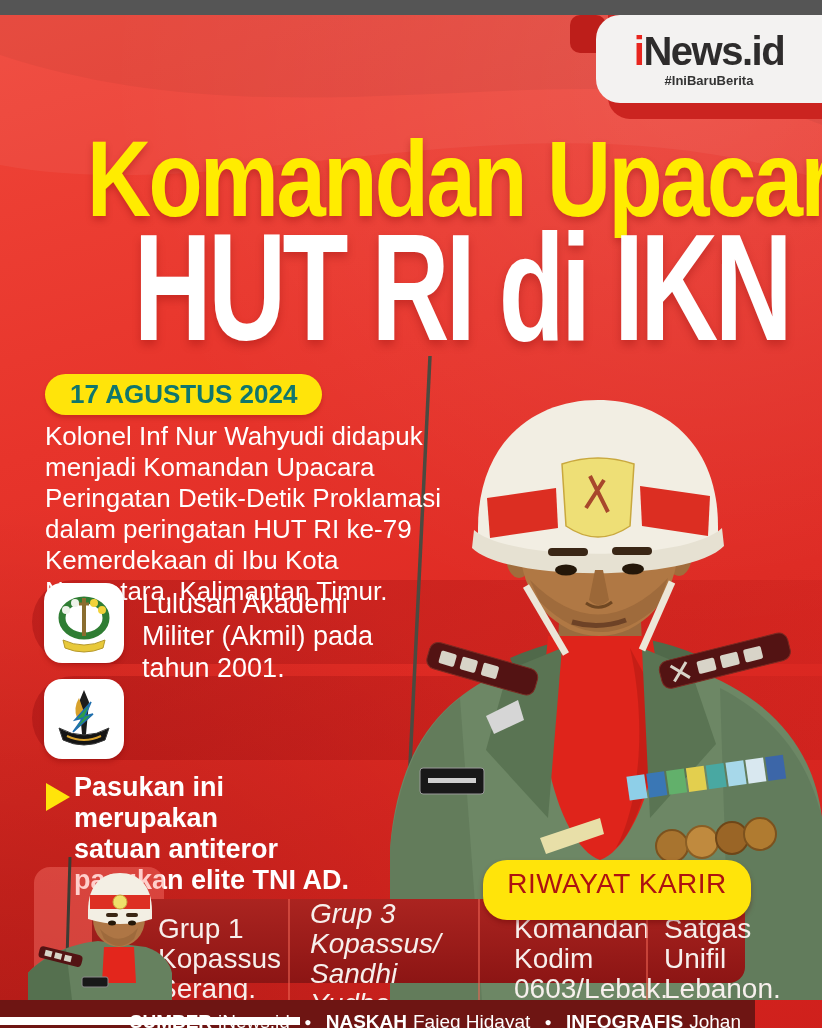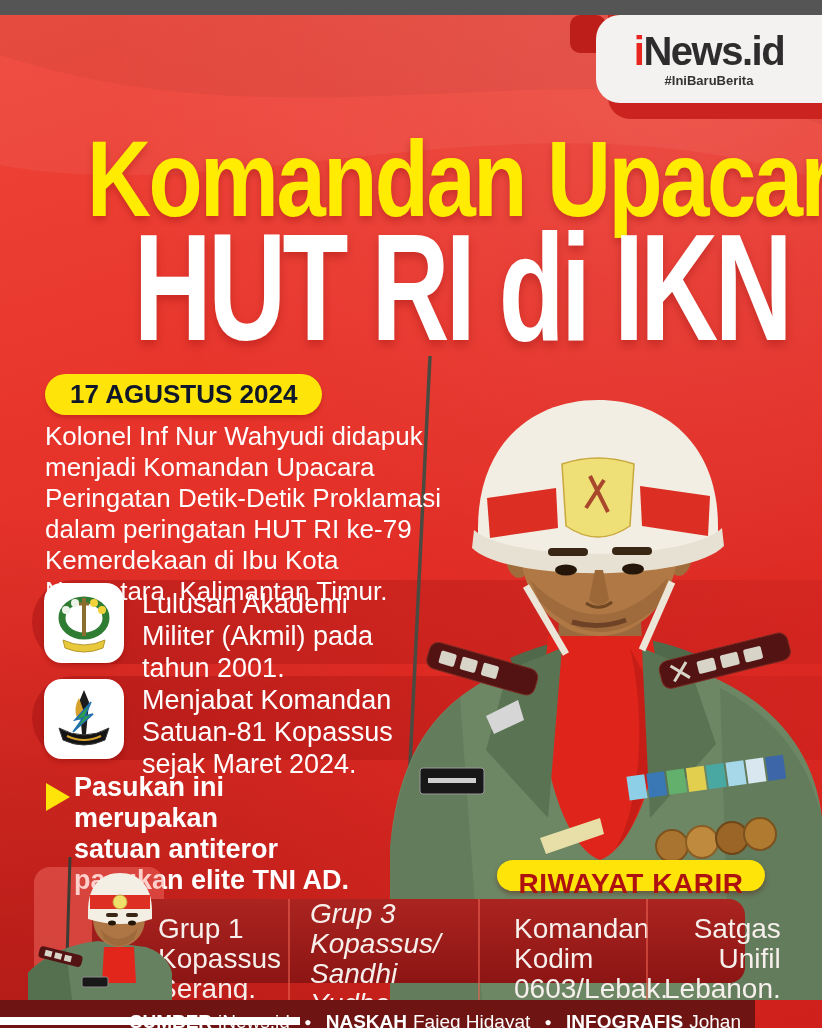--- a/index.html
+++ b/index.html
@@ -23,21 +23,21 @@
   .logo-tagline{font-weight:bold;font-size:13px;color:#333;margin-top:2px;letter-spacing:0;}
   
   .title1{position:absolute;top:110px;left:0;width:822px;text-align:center;color:#ffec00;font-weight:bold;line-height:1;z-index:3;
           text-shadow:0 4px 8px rgba(120,0,0,.30);}
   .title2{position:absolute;top:196px;left:0;width:822px;text-align:left;color:#ffffff;font-weight:bold;line-height:1;z-index:3;
           text-shadow:0 5px 10px rgba(120,0,0,.28);}
   .condense{display:inline-block;transform-origin:center;white-space:nowrap;}
   .c1{font-size:108px;letter-spacing:-3px;transform:scaleX(.82);}
   .c2{font-size:152px;letter-spacing:-5px;transform:scaleX(.71);}
   
-  .date-badge{position:absolute;left:45px;top:359px;background:#ffe40a;color:#0f172a;font-weight:bold;font-size:26px;
+  .date-badge{position:absolute;left:45px;top:359px;background:#ffe40a;color:#0f766e;font-weight:bold;font-size:26px;
               padding:5px 25px;border-radius:24px;z-index:3;box-shadow:0 3px 4px rgba(120,0,0,.25);}
   .intro{position:absolute;left:45px;top:406px;width:400px;color:#fff;font-size:26px;line-height:31px;white-space:pre-line;z-index:3;}
   
   .fact-band{position:absolute;left:32px;right:0;height:84px;z-index:1;border-radius:44px 0 0 44px;
              background:linear-gradient(90deg,rgba(150,13,15,.40),rgba(150,13,15,.12));}
   .band1{top:565px;} .band2{top:661px;}
   .fact-icon{position:absolute;left:44px;width:80px;height:80px;background:#ffffff;border-radius:18px;z-index:3;
              display:flex;align-items:center;justify-content:center;box-shadow:0 3px 5px rgba(120,0,0,.3);}
   .icon1{top:568px;} .icon2{top:664px;}
   .fact-text{position:absolute;left:142px;width:300px;color:#fff;font-size:27px;line-height:32px;white-space:pre-line;z-index:3;}
@@ -50,23 +50,23 @@
   .photo-main{position:absolute;left:390px;top:333px;width:432px;height:652px;z-index:2;}
   .thumb-back{position:absolute;left:34px;top:852px;width:130px;height:124px;background:rgba(255,130,118,.38);border-radius:16px;z-index:3;}
   .photo-thumb{position:absolute;left:22px;top:836px;width:150px;height:149px;z-index:5;}
   
   .career-panel{position:absolute;left:92px;top:884px;width:653px;height:84px;z-index:4;border-radius:16px;
                 background:linear-gradient(180deg,#ab2420,#8c1514);
                 display:grid;grid-template-columns:196px 190px 168px 1fr;}
   .career-col{display:flex;align-items:center;height:100%;color:#f7efec;font-size:28px;line-height:30px;white-space:pre-line;}
   .col1{padding-left:66px;}
   .col2,.col3,.col4{border-left:2px solid rgba(238,100,84,.55);}
-  .col2{padding-left:20px;font-style:italic;} .col3{padding-left:34px;} .col4{padding-left:16px;text-align:right;}
-  .career-badge{position:absolute;left:497px;top:845px;width:268px;height:31px;background:#ffe40a;border-radius:24px;z-index:5;
-                color:#ad1211;font-weight:bold;font-size:28px;text-align:center;line-height:47px;letter-spacing:.5px;
+  .col2{padding-left:20px;font-style:italic;} .col3{padding-left:34px;} .col4{padding-left:16px;}
+  .career-badge{position:absolute;left:483px;top:845px;width:268px;height:60px;background:#ffe40a;border-radius:24px;z-index:5;
+                color:#ad1211;font-weight:normal;font-size:28px;text-align:center;line-height:47px;letter-spacing:.5px;
                 box-shadow:0 3px 5px rgba(90,0,0,.35);}
   
   .footer{position:absolute;left:0;top:985px;width:730px;height:43px;background:#6e1513;z-index:6;padding-left:25px;}
   .footer-rule{position:absolute;left:0;top:17px;width:300px;height:8px;background:#ffffff;}
   .footer-credits{position:absolute;right:14px;top:0;height:43px;line-height:43px;color:#fff;font-size:19px;white-space:nowrap;}
   .credit-label{font-weight:bold;margin-right:6px;}
   .sep{margin:0 9px;font-size:12px;vertical-align:2px;}
 </style>
 </head>
 <body>
@@ -186,23 +186,20 @@
 
   <div class="fact-icon icon2">
     <svg width="62" height="62" viewBox="0 0 62 62">
       <path d="M31,2 L36,14 L33,46 L31,52 L29,46 L26,14 Z" fill="#1c1c1c"></path>
       <path d="M26,10 Q20,20 24,30 L31,24 Z" fill="#d8a12c"></path>
       <path d="M38,14 L22,32 L30,30 L20,44 L40,26 L32,28 Z" fill="#2e9e48" stroke="#1f6fae" stroke-width="1.5"></path>
       <path d="M6,40 Q31,54 56,40 L52,52 Q31,62 10,52 Z" fill="#141414" stroke="#3a3a3a"></path>
       <path d="M14,48 Q31,56 48,48" stroke="#d8a12c" stroke-width="2" fill="none"></path>
     </svg>
   </div>
-  <div class="fact-text text2">Menjabat Komandan
-Satuan-81 Kopassus
-sejak Maret 2024.</div>
 
   <div class="arrow"></div>
   <div class="highlight">Pasukan ini merupakan
 satuan antiteror
 pasukan elite TNI AD.</div>
 
   <div class="thumb-back"></div>
   <div class="career-panel">
     <div class="career-col col1">Grup 1
 Kopassus

